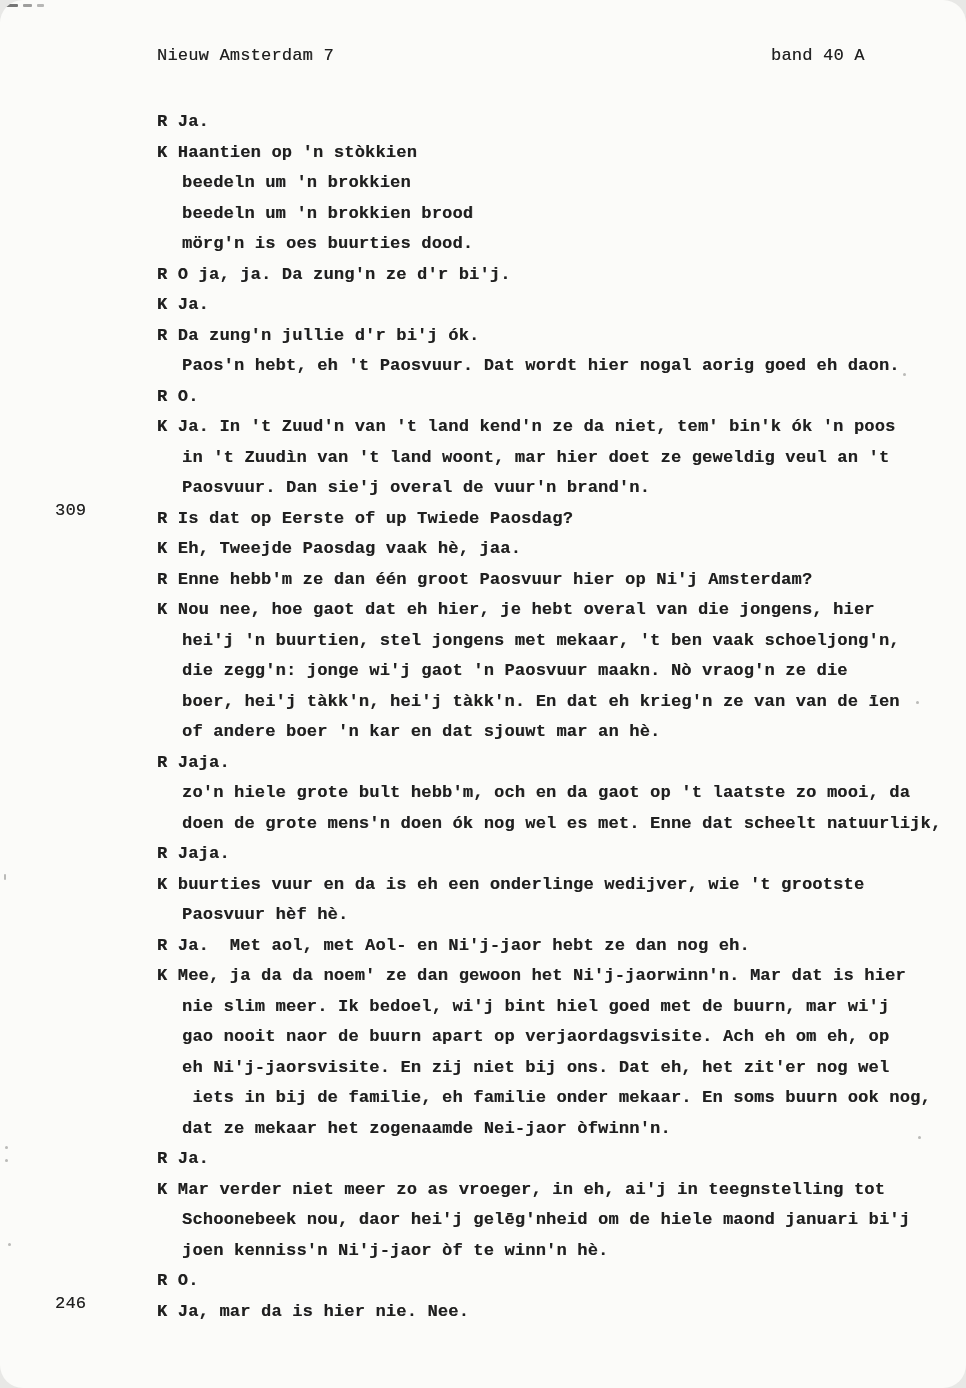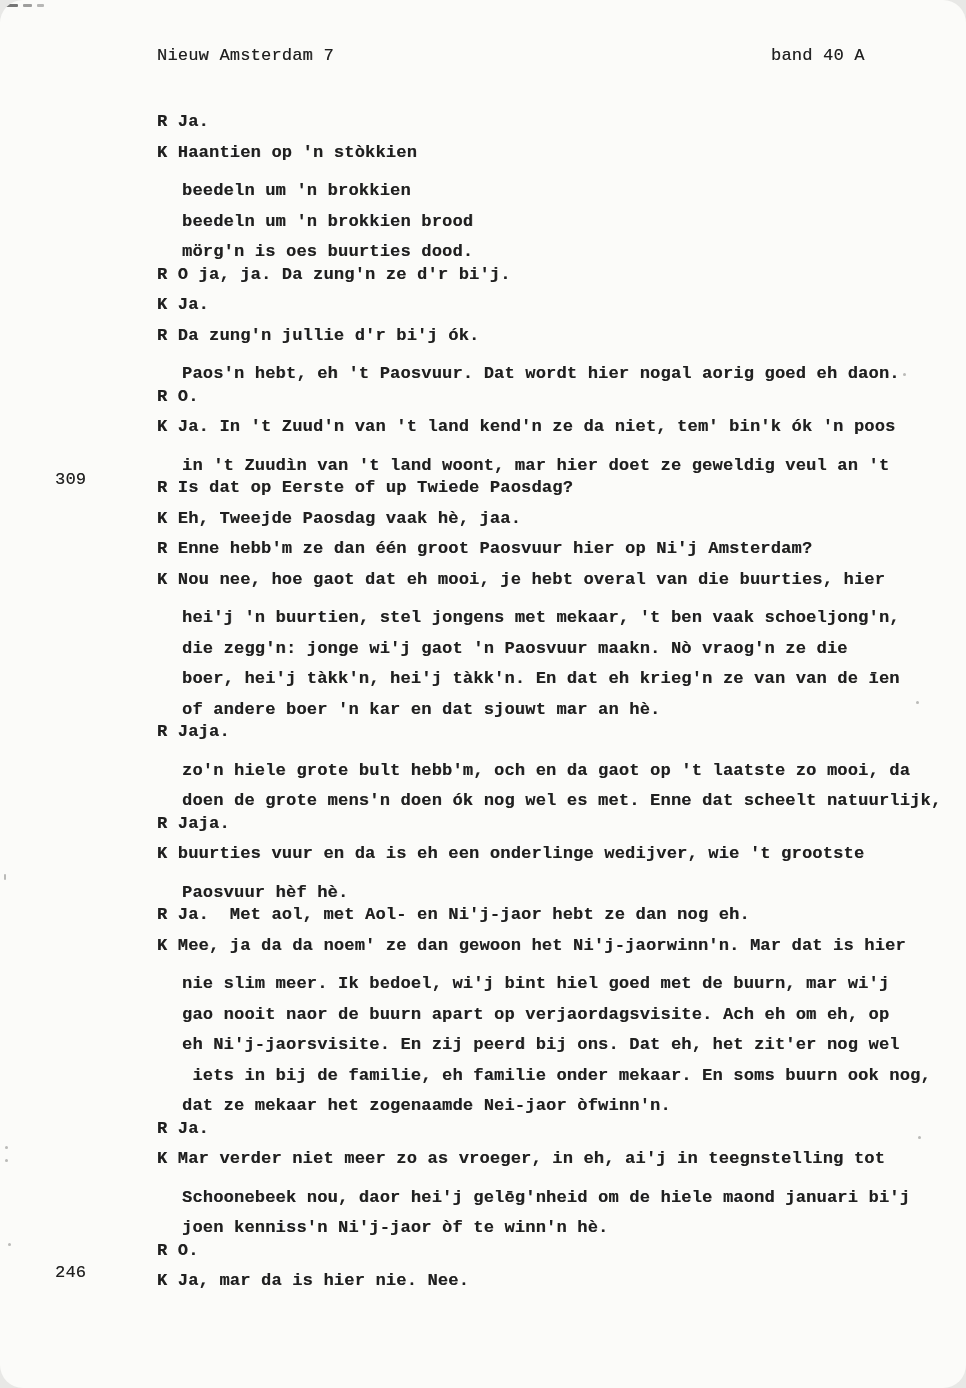--- a/index.html
+++ b/index.html
@@ -20,21 +20,21 @@
     text-shadow:0.3px 0.3px 0.45px rgba(25,25,25,0.55);
   }
   
   .hleft{position:absolute;left:157px;top:46px;}
   .hright{position:absolute;left:757px;top:46px;margin-left:14px;}
   
   .lines{position:absolute;left:0;top:104px;right:0;}
   .line{position:relative;height:30.5px;}
   .lnum{position:absolute;left:55px;top:0;}
   .ltext{position:absolute;left:157px;top:8px;font-weight:bold;}
-  .line.cont .ltext{left:182px;margin-top:8px;}
+  .line.cont .ltext{left:182px;}
   
   .smudge{position:absolute;left:4px;top:4px;display:flex;gap:5px;align-items:center;opacity:.75;}
   .smudge i{display:block;height:3px;background:#4a4a4a;border-radius:1px;}
   .smudge i:nth-child(1){width:14px;}
   .smudge i:nth-child(2){width:9px;opacity:.7;}
   .smudge i:nth-child(3){width:7px;opacity:.5;}
   .speck{position:absolute;width:3px;height:3px;border-radius:50%;background:#6a6a68;opacity:.45;}
   .speck.s1{left:4px;top:874px;height:6px;width:2px;border-radius:1px;}
   .speck.s2{left:5px;top:1146px;}
   .speck.s3{left:5px;top:1159px;}
@@ -108,35 +108,39 @@
     <span class="typed ltext">R O.</span>
   </div>
       <div class="line">
     <span class="typed lnum"></span>
     <span class="typed ltext">K Ja. In 't Zuud'n van 't land kend'n ze da niet, tem' bin'k ók 'n poos</span>
   </div>
       <div class="line cont">
     <span class="typed lnum"></span>
     <span class="typed ltext">in 't Zuudìn van 't land woont, mar hier doet ze geweldig veul an 't</span>
   </div>
+      <div class="line cont">
+    <span class="typed lnum"></span>
+    <span class="typed ltext">Paosvuur. Dan sie'j overal de vuur'n brand'n.</span>
+  </div>
       <div class="line">
     <span class="typed lnum">309</span>
     <span class="typed ltext">R Is dat op Eerste of up Twiede Paosdag?</span>
   </div>
       <div class="line">
     <span class="typed lnum"></span>
     <span class="typed ltext">K Eh, Tweejde Paosdag vaak hè, jaa.</span>
   </div>
       <div class="line">
     <span class="typed lnum"></span>
     <span class="typed ltext">R Enne hebb'm ze dan één groot Paosvuur hier op Ni'j Amsterdam?</span>
   </div>
       <div class="line">
     <span class="typed lnum"></span>
-    <span class="typed ltext">K Nou nee, hoe gaot dat eh mooi, je hebt overal van die buurties, hier</span>
+    <span class="typed ltext">K Nou nee, hoe gaot dat eh hier, je hebt overal van die jongens, hier</span>
   </div>
       <div class="line cont">
     <span class="typed lnum"></span>
     <span class="typed ltext">hei'j 'n buurtien, stel jongens met mekaar, 't ben vaak schoeljong'n,</span>
   </div>
       <div class="line cont">
     <span class="typed lnum"></span>
     <span class="typed ltext">die zegg'n: jonge wi'j gaot 'n Paosvuur maakn. Nò vraog'n ze die</span>
   </div>
       <div class="line cont">
@@ -182,21 +186,21 @@
       <div class="line cont">
     <span class="typed lnum"></span>
     <span class="typed ltext">nie slim meer. Ik bedoel, wi'j bint hiel goed met de buurn, mar wi'j</span>
   </div>
       <div class="line cont">
     <span class="typed lnum"></span>
     <span class="typed ltext">gao nooit naor de buurn apart op verjaordagsvisite. Ach eh om eh, op</span>
   </div>
       <div class="line cont">
     <span class="typed lnum"></span>
-    <span class="typed ltext">eh Ni'j-jaorsvisite. En zij peerd bij ons. Dat eh, het zit'er nog wel</span>
+    <span class="typed ltext">eh Ni'j-jaorsvisite. En zij niet bij ons. Dat eh, het zit'er nog wel</span>
   </div>
       <div class="line cont">
     <span class="typed lnum"></span>
     <span class="typed ltext"> iets in bij de familie, eh familie onder mekaar. En soms buurn ook nog,</span>
   </div>
       <div class="line cont">
     <span class="typed lnum"></span>
     <span class="typed ltext">dat ze mekaar het zogenaamde Nei-jaor òfwinn'n.</span>
   </div>
       <div class="line">

